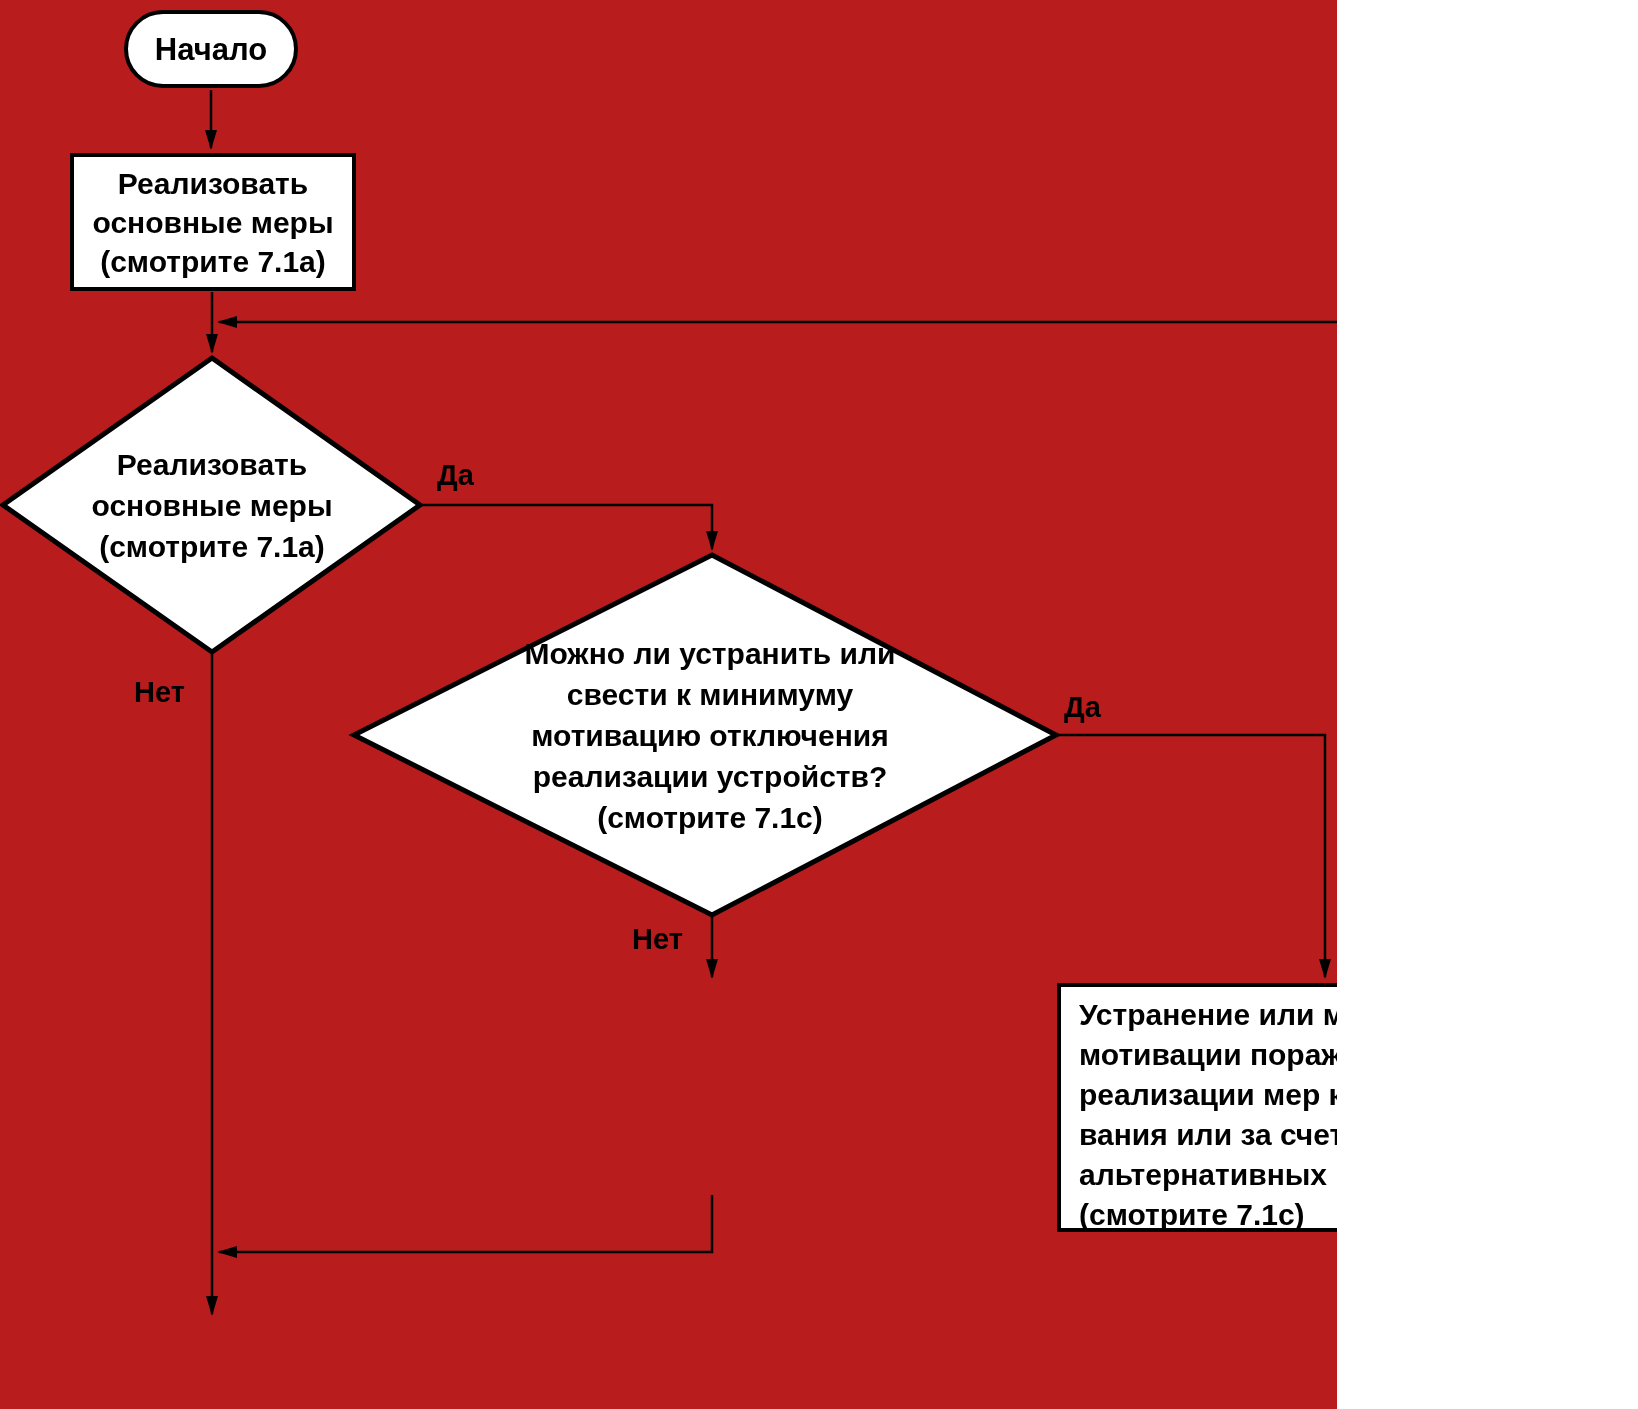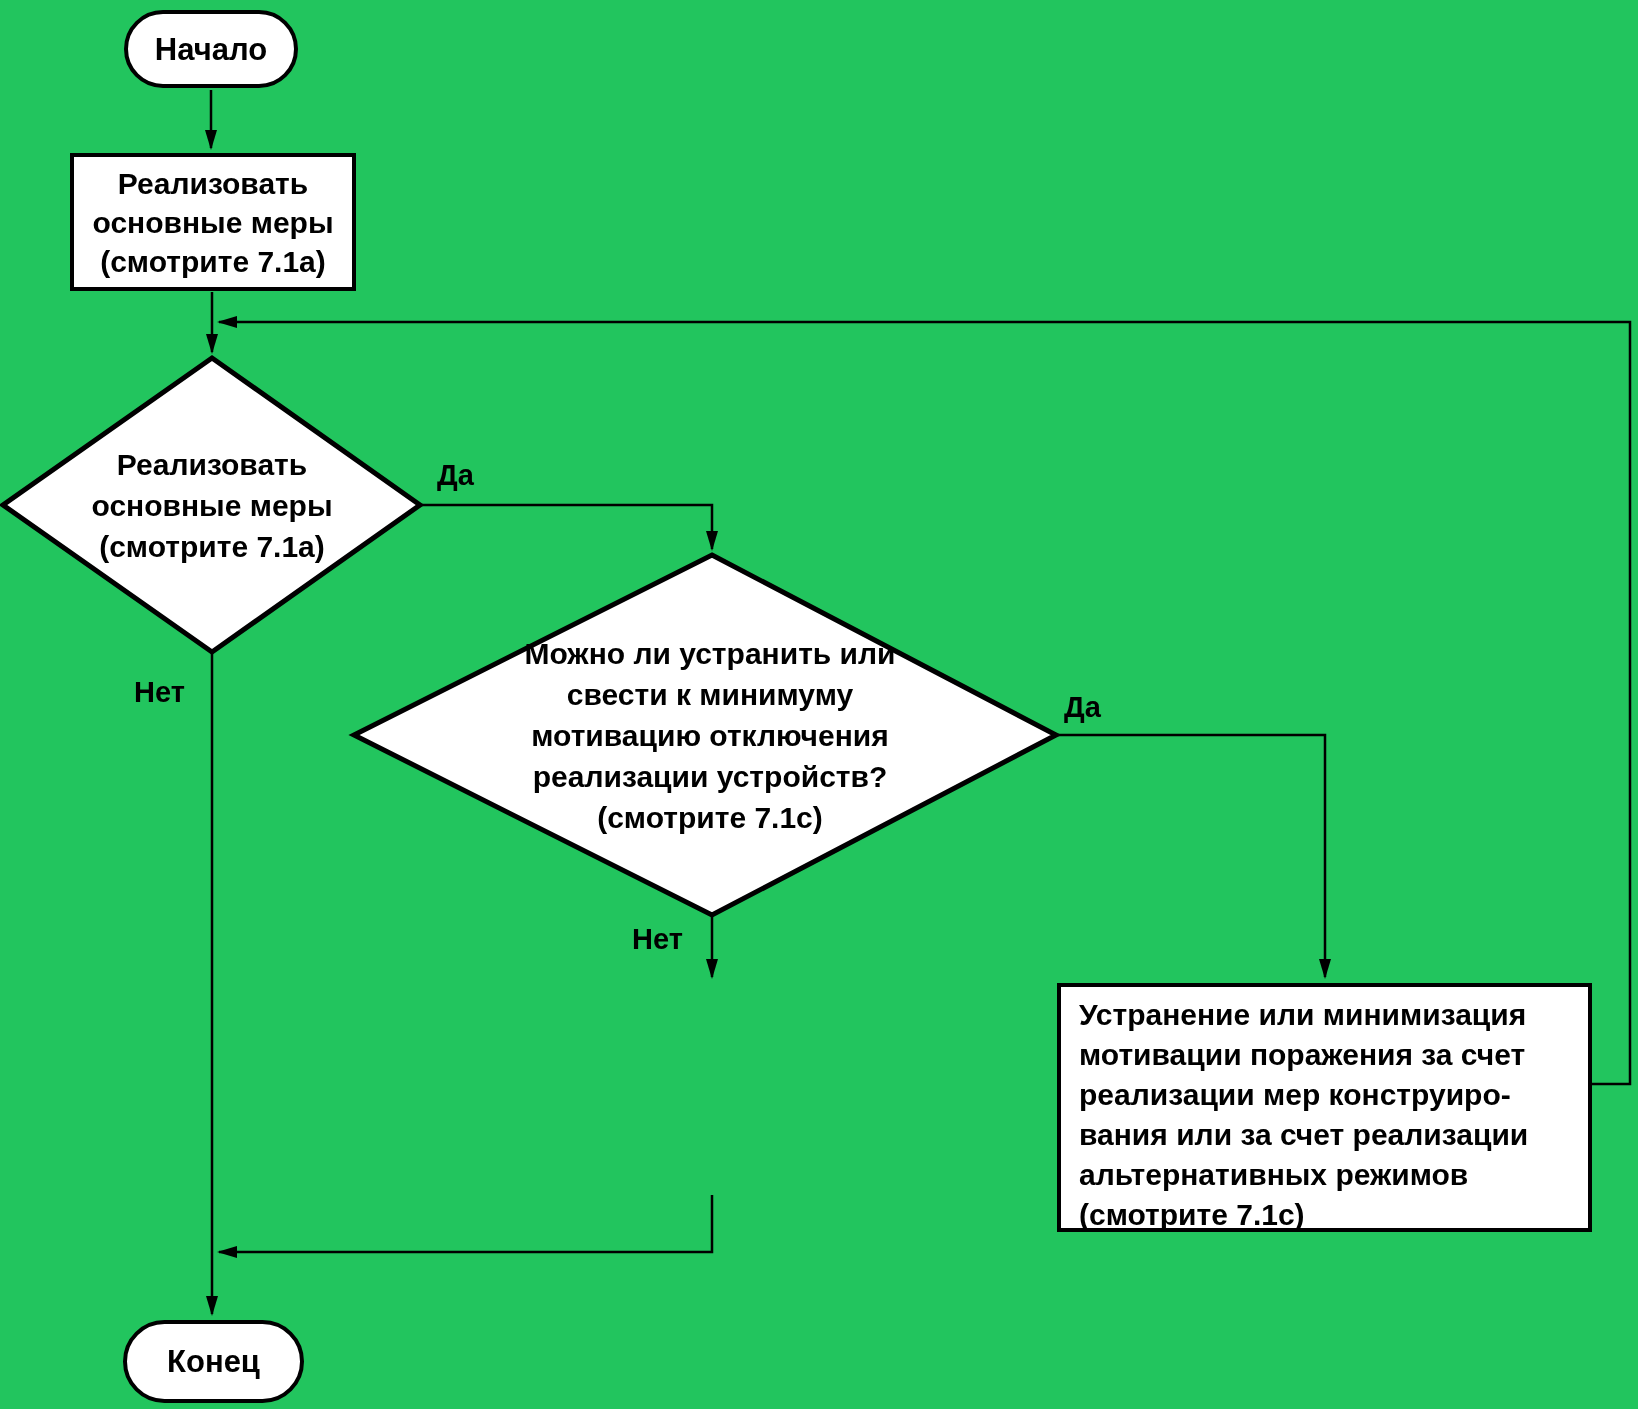--- a/index.html
+++ b/index.html
@@ -2,23 +2,23 @@
 <html><head>
 <meta charset="utf-8">
 <style>
   html, body {
     margin: 0;
     padding: 0;
     background: #ffffff;
   }
   .canvas {
     position: relative;
-    width: 1638px;
+    width: 1337px;
     height: 1409px;
-    background: #22c55e;
+    background: #b91c1c;
     font-family: "Liberation Sans", sans-serif;
     color: #000000;
     overflow: hidden;
   }
   .wires {
     position: absolute;
     left: 0; top: 0;
     width: 1638px;
     height: 1409px;
   }
@@ -123,15 +123,14 @@
   <div class="edge-label" style="left:632px; top:922px;">Нет</div>
 
 
   <div class="node process left-text" style="left:1057px; top:983px; width:535px; height:249px; padding:8px 10px 12px 18px; line-height:40px;">Устранение или минимизация
 мотивации поражения за счет
 реализации мер конструиро-
 вания или за счет реализации
 альтернативных режимов
 (смотрите 7.1c)</div>
 
-  <div class="node terminator" style="left:123px; top:1320px; width:181px; height:83px;">Конец</div>
 
 </div>
 
 </body></html>

